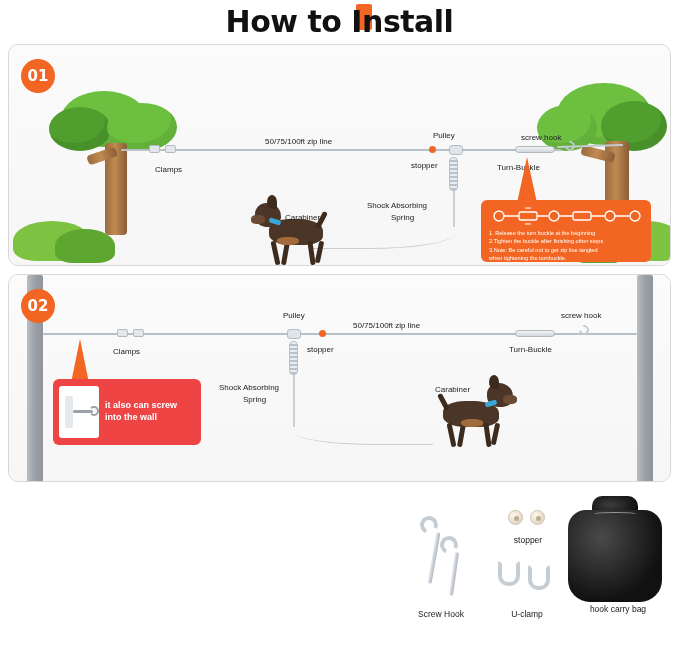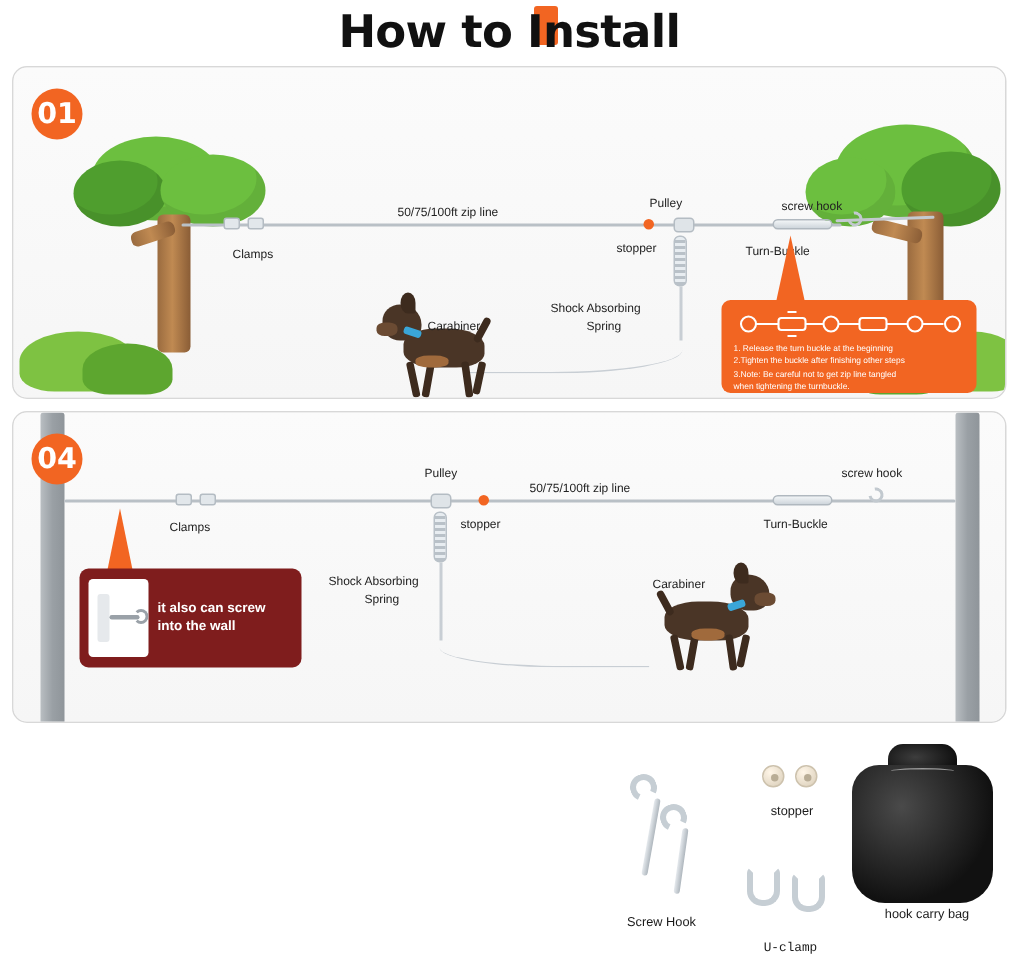--- a/index.html
+++ b/index.html
@@ -49,21 +49,21 @@
   #panel2 { top: 274px; height: 208px; }
 
   .badge {
     position: absolute;
     left: 12px; top: 14px;
     width: 34px; height: 34px;
     border-radius: 50%;
     background: #f26522;
     color: #fff;
     display: flex; align-items: center; justify-content: center;
-    font-size: 19px; font-weight: bold;
+    font-size: 15px; font-weight: bold;
     z-index: 6;
     font-family: "DejaVu Sans", sans-serif;
   }
 
   .sky { position:absolute; inset:0; background: linear-gradient(#fbfbfb, #f6f6f6); }
 
   
   .lbl {
     position: absolute;
     font-size: 8px;
@@ -169,21 +169,21 @@
     line-height:1.5;
     color:#fff;
   }
   .callout-tail {
     position:absolute;
     width:0;height:0;
     z-index:4;
   }
   .callout2 {
     position:absolute;
-    background:#7f1d1d;
+    background:#ef4444;
     border-radius:6px;
     color:#fff;
     z-index:5;
     display:flex;
     align-items:center;
   }
   .callout2 .c2text {
     font-size:9px;
     font-weight:bold;
     line-height:1.3;
@@ -440,39 +440,39 @@
       <div style="position:absolute; left:14px; top:24px; width:20px; height:3px; background:#9aa1a8; border-radius:2px;"></div>
       <div style="position:absolute; left:30px; top:20px; width:10px; height:10px; border:2px solid #9aa1a8; border-radius:50%; border-left-color:transparent;"></div>
     </div>
     <div class="c2text">
       <div>it also can screw</div>
       <div>into the wall</div>
     </div>
   </div>
   <div class="callout-tail" style="left:62px; top:64px; border-left:9px solid transparent; border-right:9px solid transparent; border-bottom:44px solid #f26522;"></div>
 
-  <div class="badge">04</div>
+  <div class="badge">02</div>
 </div>
 
 <div class="products">
 
 
 
 
   <div class="prod" style="left:396px; top:22px; width:90px;">
     <div style="position:relative; height:96px;">
       <div class="screwhook-ring" style="left:24px; top:6px; transform:rotate(-20deg);"></div>
       <div class="screwhook-shaft" style="left:36px; top:22px; height:52px; transform:rotate(10deg);"></div>
       <div class="screwhook-ring" style="left:44px; top:26px; transform:rotate(-20deg);"></div>
       <div class="screwhook-shaft" style="left:56px; top:42px; height:44px; transform:rotate(8deg);"></div>
     </div>
     <div class="prod-cap">Screw Hook</div>
   </div>
 
-  <div class="prod" style="left:480px; top:80px; width:94px;font-family:Liberation Mono, monospace;">
+  <div class="prod" style="left:480px; top:62px; width:94px;">
     <div style="position:relative; height:56px;">
       <div class="uclamp" style="left:18px; top:10px;"></div>
       <div class="uclamp" style="left:48px; top:14px;"></div>
     </div>
     <div class="prod-cap">U-clamp</div>
   </div>
 
   <div class="prod" style="left:474px; top:20px; width:108px;">
     <div style="position:relative; height:24px;">
       <div class="stopper-ring" style="left:34px; top:2px;"></div>

